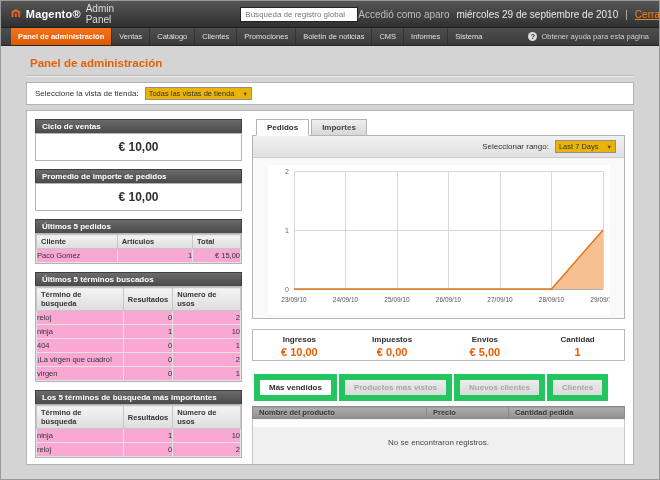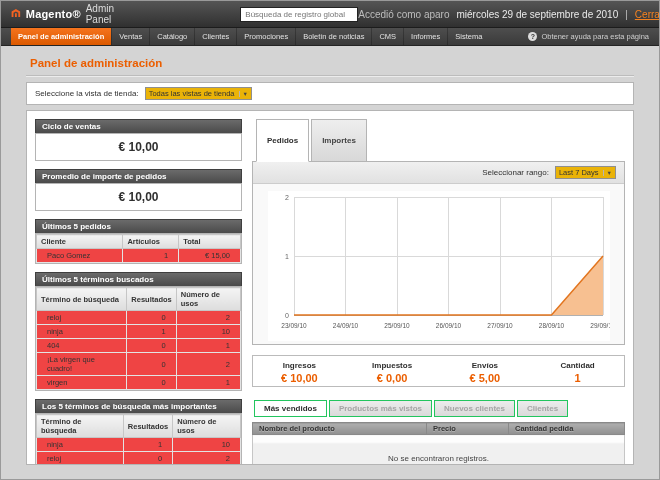--- a/index.html
+++ b/index.html
@@ -34,41 +34,41 @@
   .select { display:inline-flex; align-items:center; gap:4px; background:#eab308; border:1px solid #8f8f8f; padding:1px 3px; font-size:7.5px; color:#333; cursor:pointer; }
   .select-arrow { border-left:1px solid #b5b5b5; padding-left:3px; font-size:5.5px; color:#444; }
   .content { display:flex; gap:10px; padding:8px; height:355px; overflow:hidden; }
   
   .left-col { width:207px; flex:none; display:flex; flex-direction:column; gap:8px; }
   .panel-head { background:linear-gradient(180deg,#6b6b6b,#4a4a4a); color:#fff; font-size:8px; font-weight:bold; padding:2px 6px; border:1px solid #3f3f3f; border-bottom:none; }
   .panel-body { border:1px solid #b4b4b4; background:#fff; }
   .big-value { text-align:center; font-size:12px; font-weight:bold; color:#2f2f2f; padding:6px 0; }
   .data-table { width:100%; border-collapse:collapse; font-size:7.5px; }
   .data-table th { background:linear-gradient(180deg,#f4f4f4,#dddddd); border:1px solid #c6c6c6; padding:2px 4px; text-align:left; font-weight:bold; color:#333; }
-  .data-table td { border:1px solid #e3e3e3; padding:2px 10px; background:#ef4444; color:#333; }
+  .data-table td { border:1px solid #e3e3e3; padding:2px 0; background:#f9a8d4; color:#333; }
   .num { text-align:right; }
   
   .right-col { flex:1; display:flex; flex-direction:column; min-width:0; }
   .tabs { display:flex; gap:2px; padding-left:4px; }
-  .tab { font-size:8px; font-weight:bold; padding:16px 10px; background:linear-gradient(180deg,#eee,#d8d8d8); border:1px solid #b4b4b4; color:#444; cursor:pointer; }
+  .tab { font-size:8px; font-weight:bold; padding:3px 10px; background:linear-gradient(180deg,#eee,#d8d8d8); border:1px solid #b4b4b4; color:#444; cursor:pointer; }
   .tab.active { background:#fff; border-bottom-color:#fff; position:relative; z-index:2; color:#2f2f2f; }
   .tab-panel { border:1px solid #b4b4b4; margin-top:-1px; background:#f9f9f9; }
   .range-bar { display:flex; justify-content:flex-end; align-items:center; gap:6px; background:linear-gradient(180deg,#f0f0f0,#e1e1e1); border-bottom:1px solid #ccc; padding:4px 8px; font-size:8px; }
   .chart-wrap { padding:7px 6px 3px; display:flex; justify-content:center; }
   .chart-wrap svg { background:#fff; }
   .grid-line { stroke:#d9d9d9; stroke-width:1; shape-rendering:crispEdges; }
   .axis-line { stroke:#b0b0b0; stroke-width:1; shape-rendering:crispEdges; }
   .ytick { font-size:7px; fill:#666; text-anchor:end; }
   .xtick { font-size:6.5px; fill:#555; text-anchor:middle; }
   .stats-box { border:1px solid #bbb; background:#fff; display:flex; margin-top:10px; padding:5px 0 2px; }
   .stat { flex:1; text-align:center; }
   .stat-label { font-size:8px; font-weight:bold; color:#2f2f2f; }
   .stat-value { font-size:11px; font-weight:bold; color:#eb5e00; margin-top:2px; }
   .grid-tabs { display:flex; gap:2px; margin-top:13px; padding-left:2px; }
-  .gtab { font-size:8px; font-weight:bold; padding:3px 9px; border:1px solid #22c55e; background:linear-gradient(180deg,#ececec,#dadada); color:#a5a5a5; cursor:pointer; }
+  .gtab { font-size:8px; font-weight:bold; padding:3px 9px; border:6px solid #22c55e; background:linear-gradient(180deg,#ececec,#dadada); color:#a5a5a5; cursor:pointer; }
   .gtab.active { background:#fff; color:#2f2f2f; }
   .grid-table { width:100%; border-collapse:collapse; margin-top:5px; font-size:7.5px; }
   .grid-table th { background:linear-gradient(180deg,#aeaeae,#8f8f8f); color:#333; text-shadow:0 1px 0 rgba(255,255,255,.25); padding:1px 6px; text-align:left; border:1px solid #898989; font-weight:bold; }
   .grid-table .empty-cell { height:48px; text-align:center; vertical-align:middle; color:#444; font-size:8px; border:1px solid #c6c6c6; background:linear-gradient(180deg,#fdfdfd 0px,#fdfdfd 7px,#f0f0f0 8px); }
 </style>
 </head>
 <body>
 
 <div>
 

